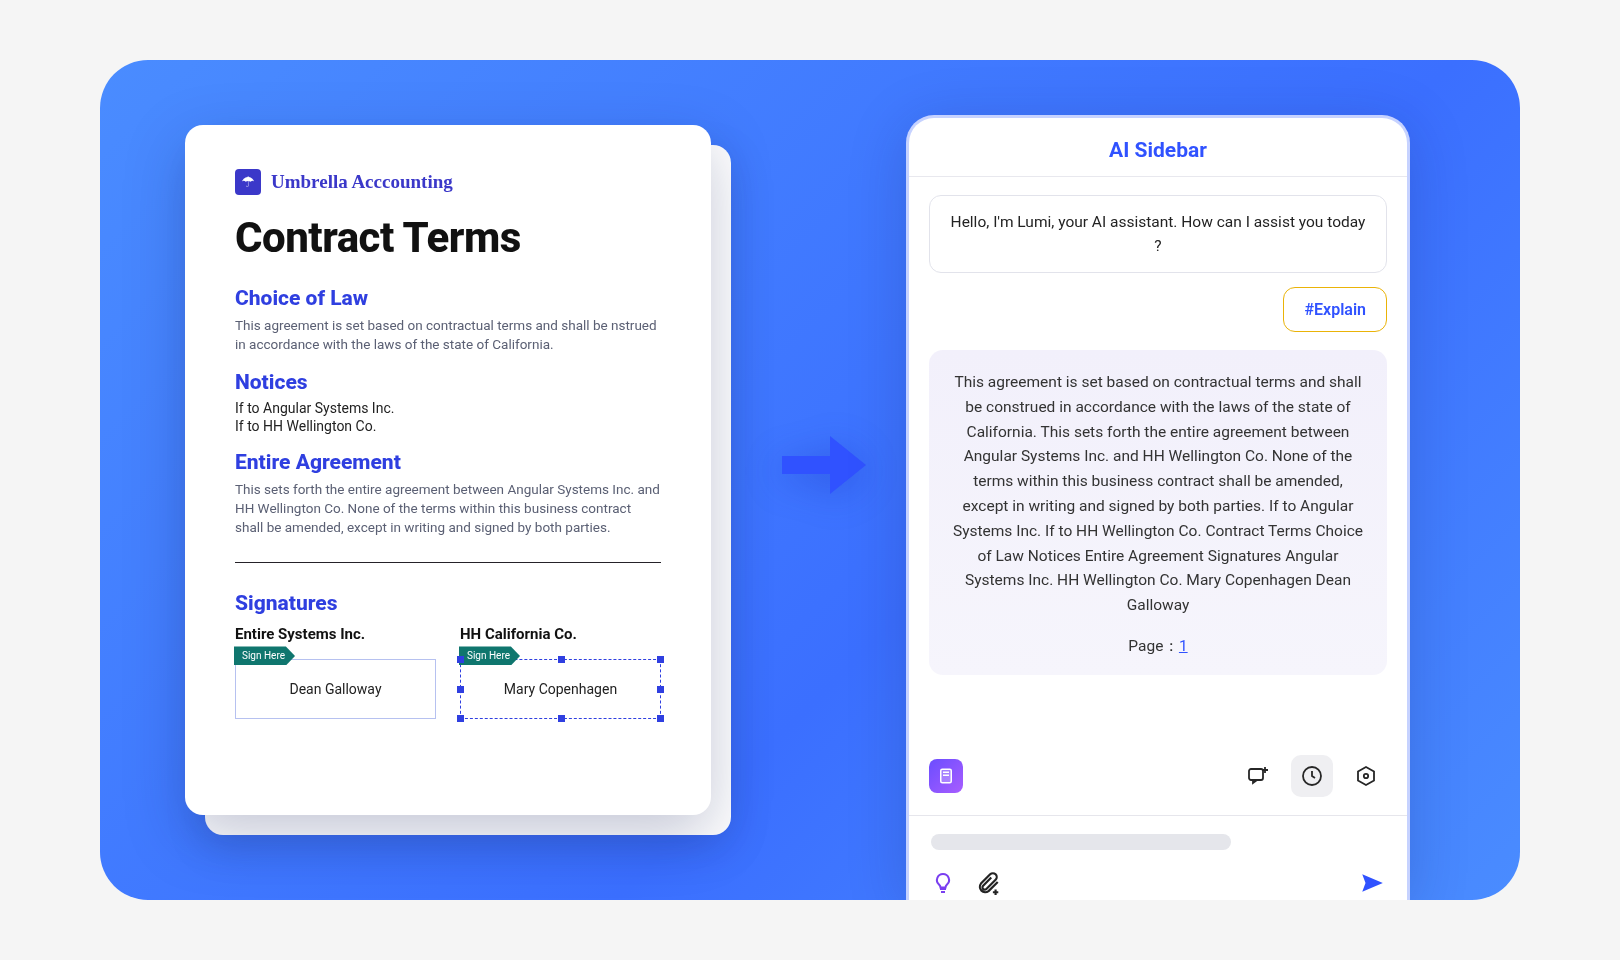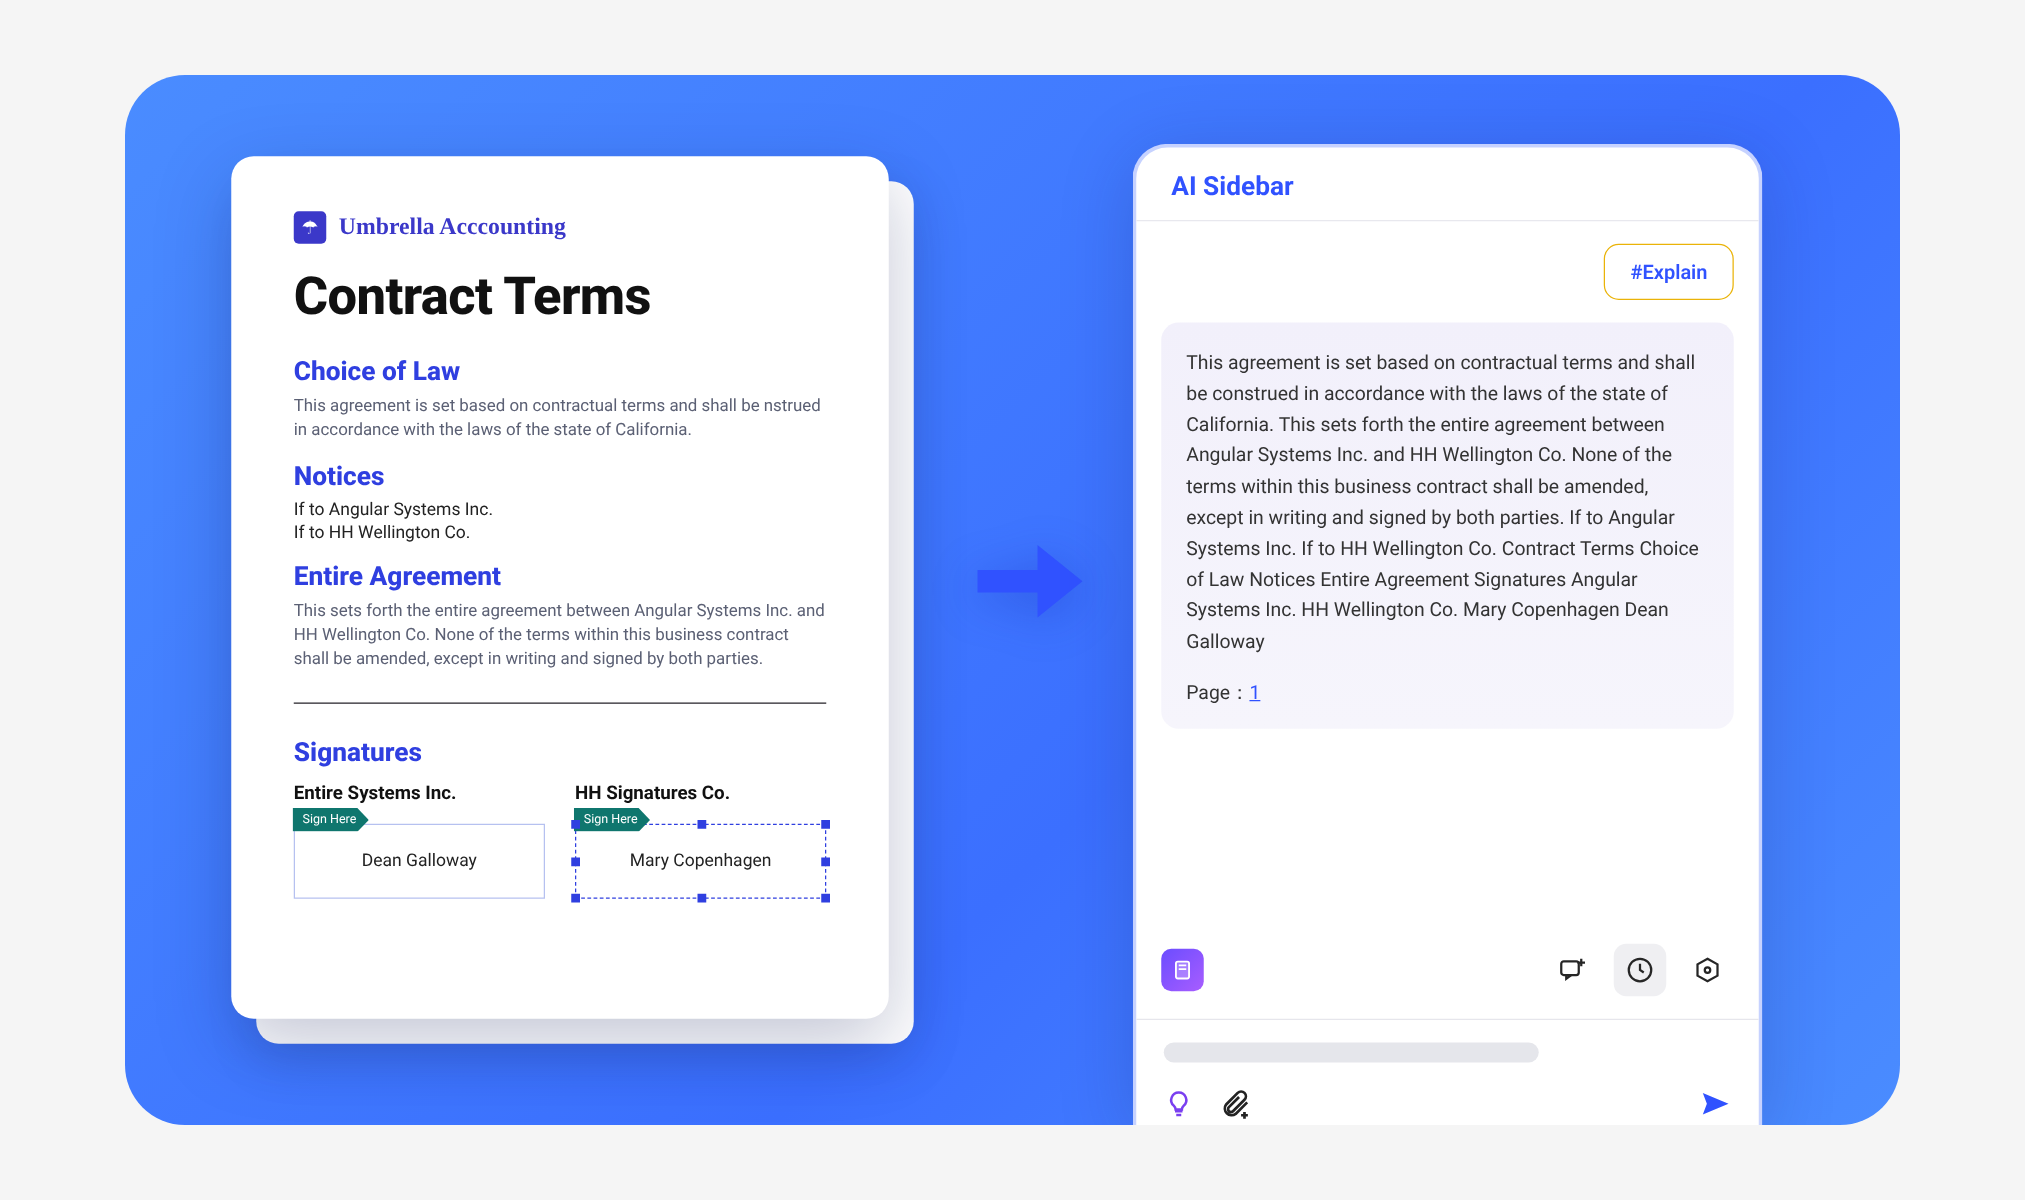--- a/index.html
+++ b/index.html
@@ -148,20 +148,21 @@
     bottom: 0;
     width: 504px;
     background: #fff;
     border-radius: 28px 28px 0 0;
     border: 3px solid #c6d2ff;
     border-bottom: none;
     box-shadow: 0 10px 60px rgba(20,30,90,0.2);
     display: flex;
     flex-direction: column;
     overflow: hidden;
+    text-align: center;
   }
   .panel-head {
     padding: 20px 28px 14px 28px;
     border-bottom: 1px solid #e8e8ee;
     font-size: 21px;
     font-weight: 700;
     color: #3052ff;
   }
   .panel-body {
     flex: 1;
@@ -279,21 +280,21 @@
 
     <div class="sig-row">
       <div class="sig-col">
         <div class="sig-name">Entire Systems Inc.</div>
         <div class="sig-box">
           <div class="sign-tag">Sign Here</div>
           <span>Dean Galloway</span>
         </div>
       </div>
       <div class="sig-col">
-        <div class="sig-name">HH Signatures Co.</div>
+        <div class="sig-name">HH California Co.</div>
         <div class="sig-box selected">
           <div class="sign-tag">Sign Here</div>
           <span>Mary Copenhagen</span>
           <div class="handle h-tl"></div>
           <div class="handle h-tm"></div>
           <div class="handle h-tr"></div>
           <div class="handle h-ml"></div>
           <div class="handle h-mr"></div>
           <div class="handle h-bl"></div>
           <div class="handle h-bm"></div>
@@ -304,20 +305,21 @@
   </div>
 
   <svg class="arrow" viewBox="0 0 90 70">
     <path d="M2 26 L50 26 L50 6 L86 35 L50 64 L50 44 L2 44 Z" fill="currentColor"></path>
   </svg>
 
   <div class="panel">
     <div class="panel-head">AI Sidebar</div>
 
     <div class="panel-body">
+      <div class="bubble">Hello, I'm Lumi, your AI assistant. How can I assist you today ?</div>
 
       <div class="chip-row">
         <div class="chip">#Explain</div>
       </div>
 
       <div class="answer">
         <span>This agreement is set based on contractual terms and shall be construed in accordance with the laws of the state of California. This sets forth the entire agreement between Angular Systems Inc. and HH Wellington Co. None of the terms within this business contract shall be amended, except in writing and signed by both parties. If to Angular Systems Inc. If to HH Wellington Co. Contract Terms Choice of Law Notices Entire Agreement Signatures Angular Systems Inc. HH Wellington Co. Mary Copenhagen Dean Galloway</span>
         <div class="page-line">
           <span>Page：</span><a>1</a>
         </div>

